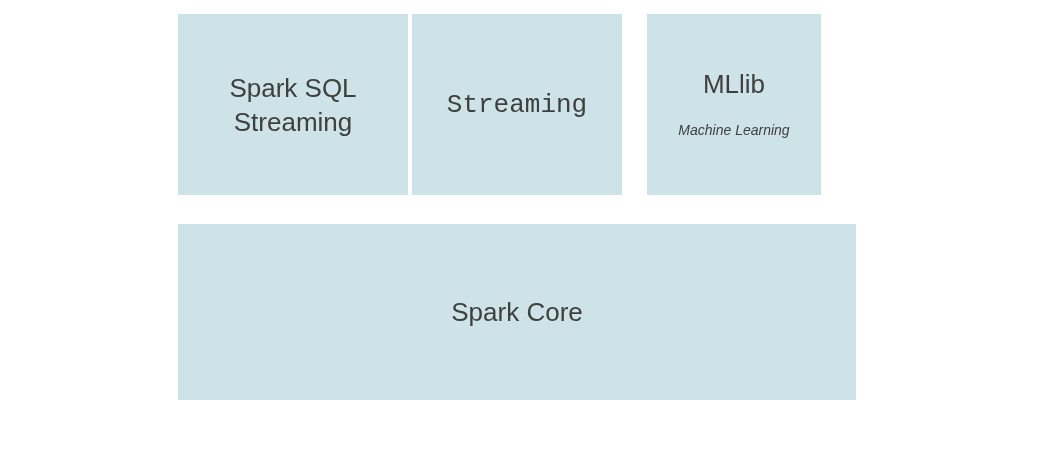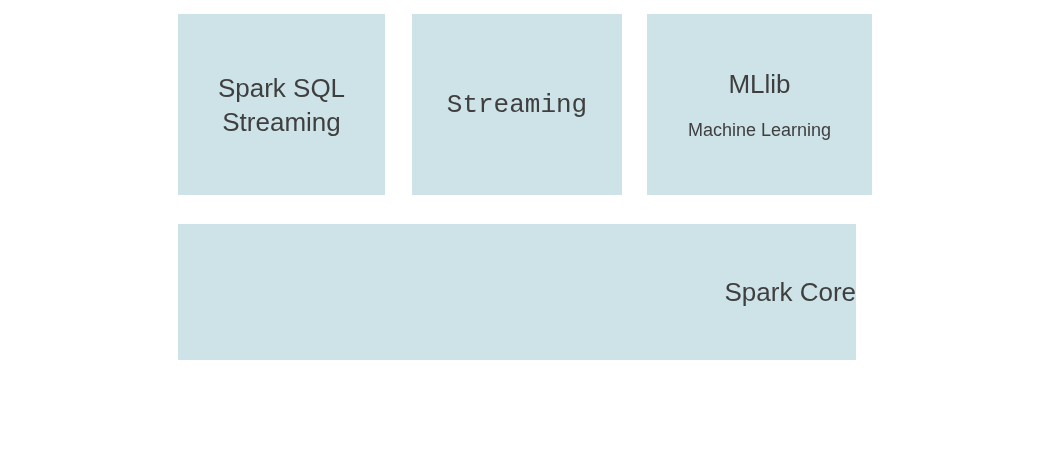--- a/index.html
+++ b/index.html
@@ -24,32 +24,33 @@
   .box {
     position: absolute;
     background: var(--box-fill);
     color: var(--text-color);
     display: flex;
     flex-direction: column;
     align-items: center;
     justify-content: center;
     text-align: center;
   }
-  .box-spark-sql   { left: 178px; top: 14px;  width: 207px; height: 181px; }
+  .box-spark-sql   { left: 178px; top: 14px;  width: 230px; height: 181px; }
   .box-streaming   { left: 412px; top: 14px;  width: 210px; height: 181px; font-family: Liberation Mono, monospace; }
-  .box-mllib       { left: 647px; top: 14px;  width: 225px; height: 181px; }
-  .box-spark-core  { left: 178px; top: 224px; width: 678px; height: 136px; align-items: flex-end; }
+  .box-mllib       { left: 647px; top: 14px;  width: 174px; height: 181px; }
+  .box-spark-core  { left: 178px; top: 224px; width: 678px; height: 176px; }
   .box-title {
     font-size: 26px;
     line-height: 34px;
     font-weight: 400;
   }
   .box-title .line { display: block; }
   .box-subtitle {
-    font-size: 18px;
+    font-style: italic;
+    font-size: 14px;
     line-height: 26px;
     margin-top: 16px;
   }
 </style>
 </head>
 <body>
 
 <div class="canvas">
 
   <div class="box box-spark-sql">

